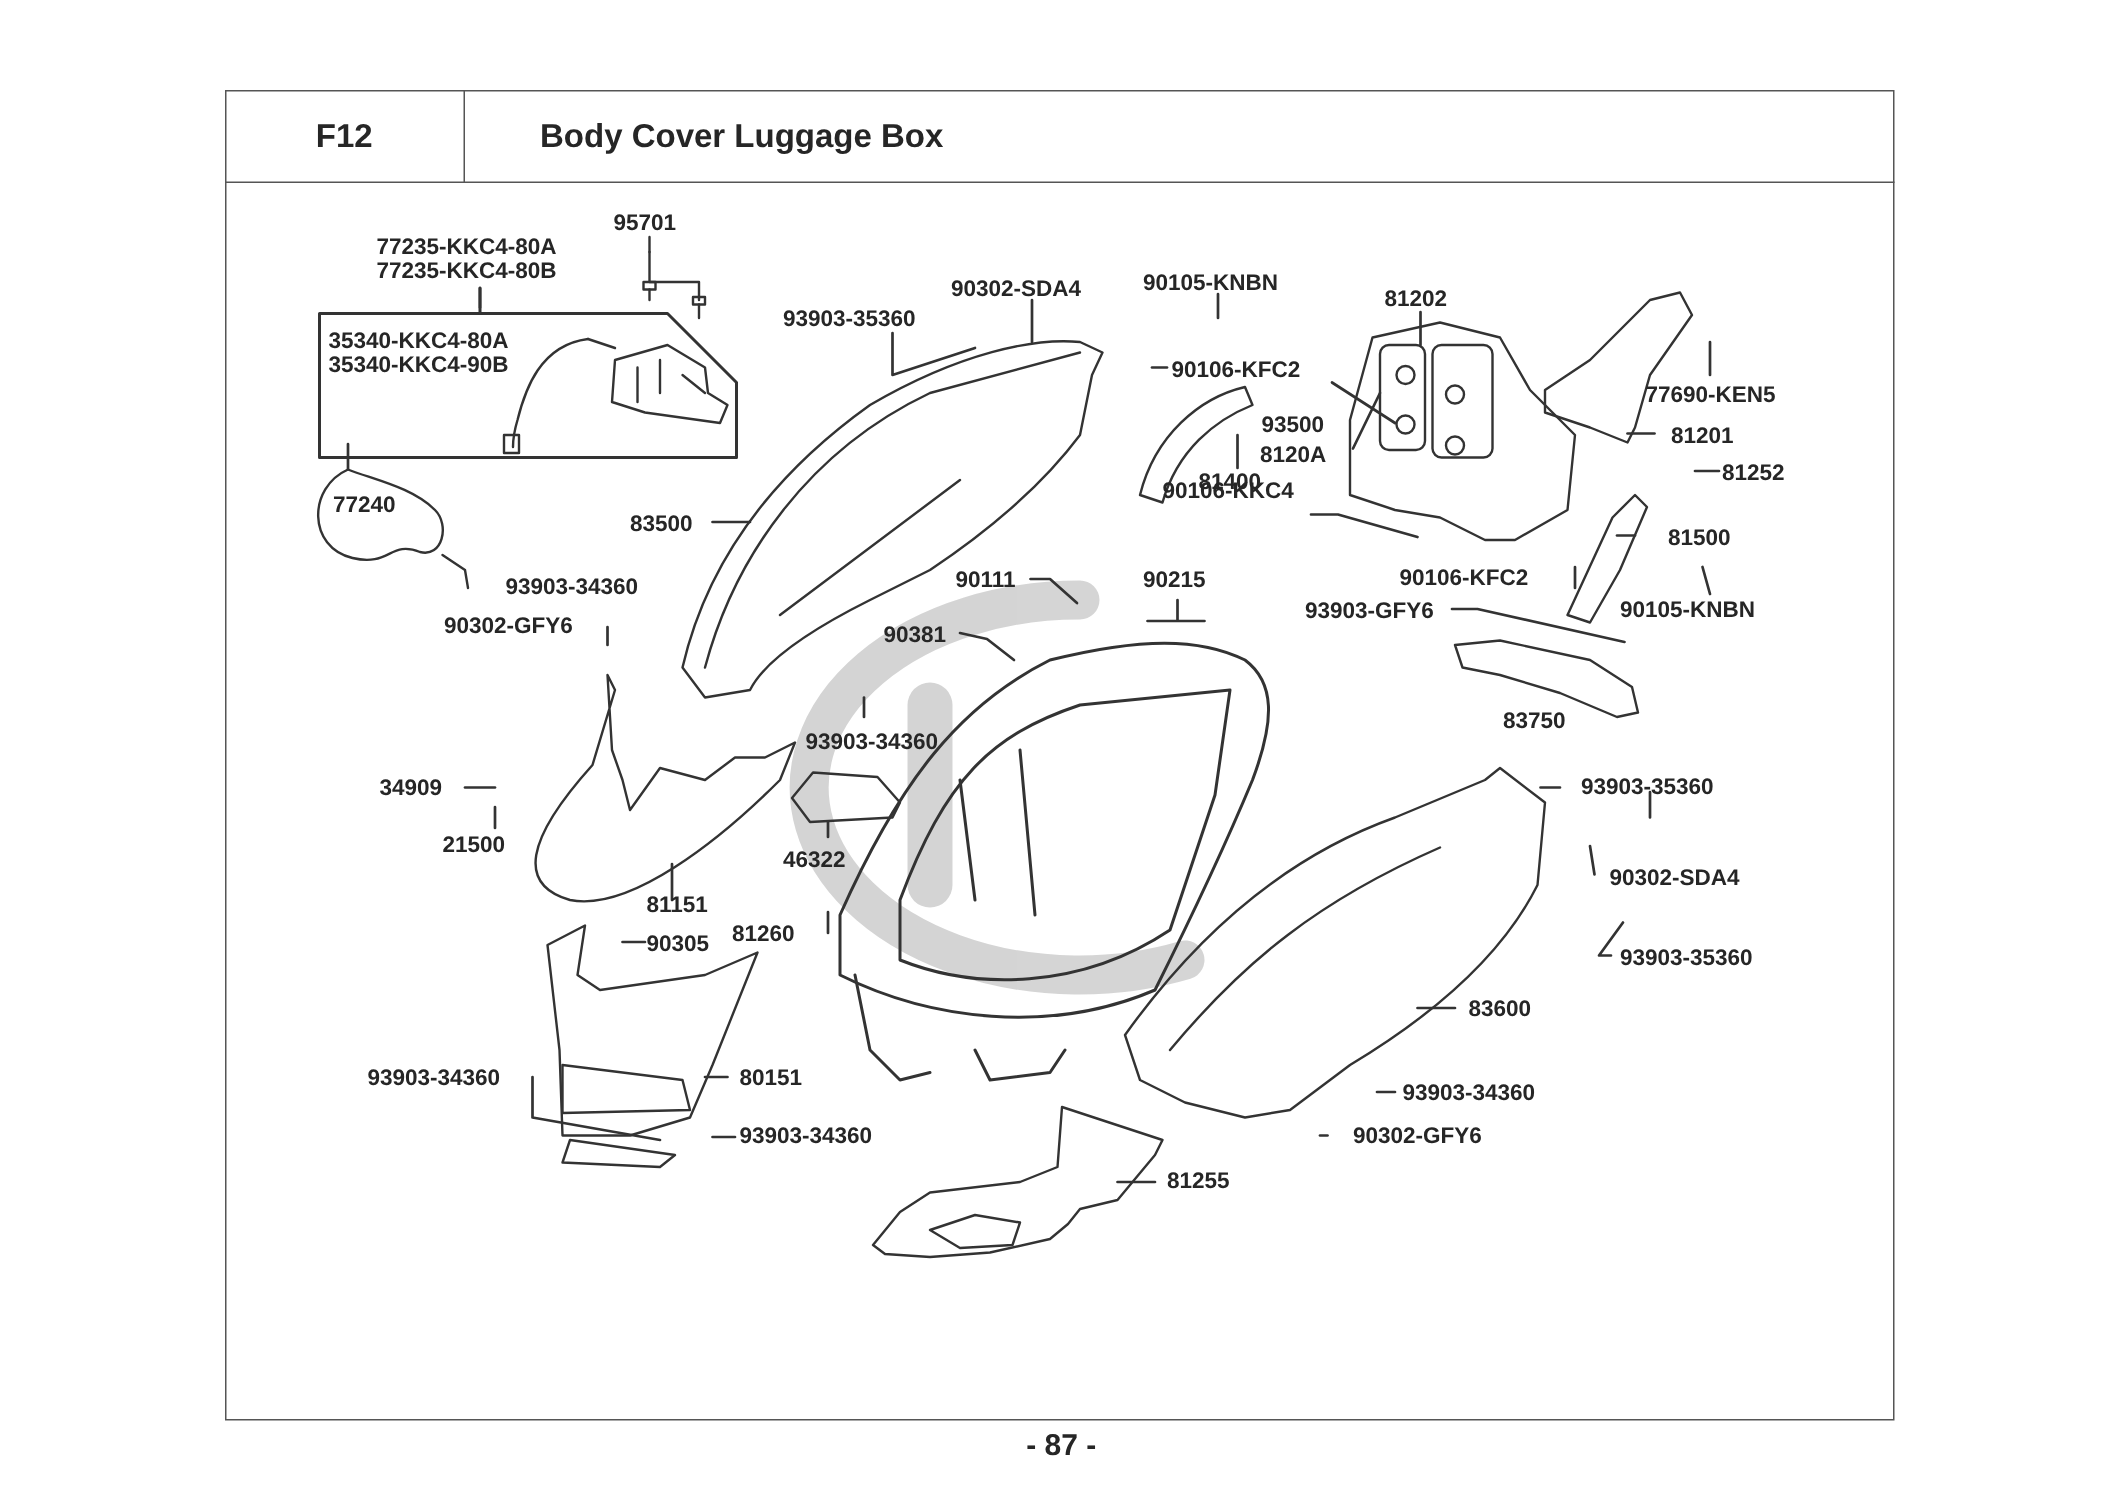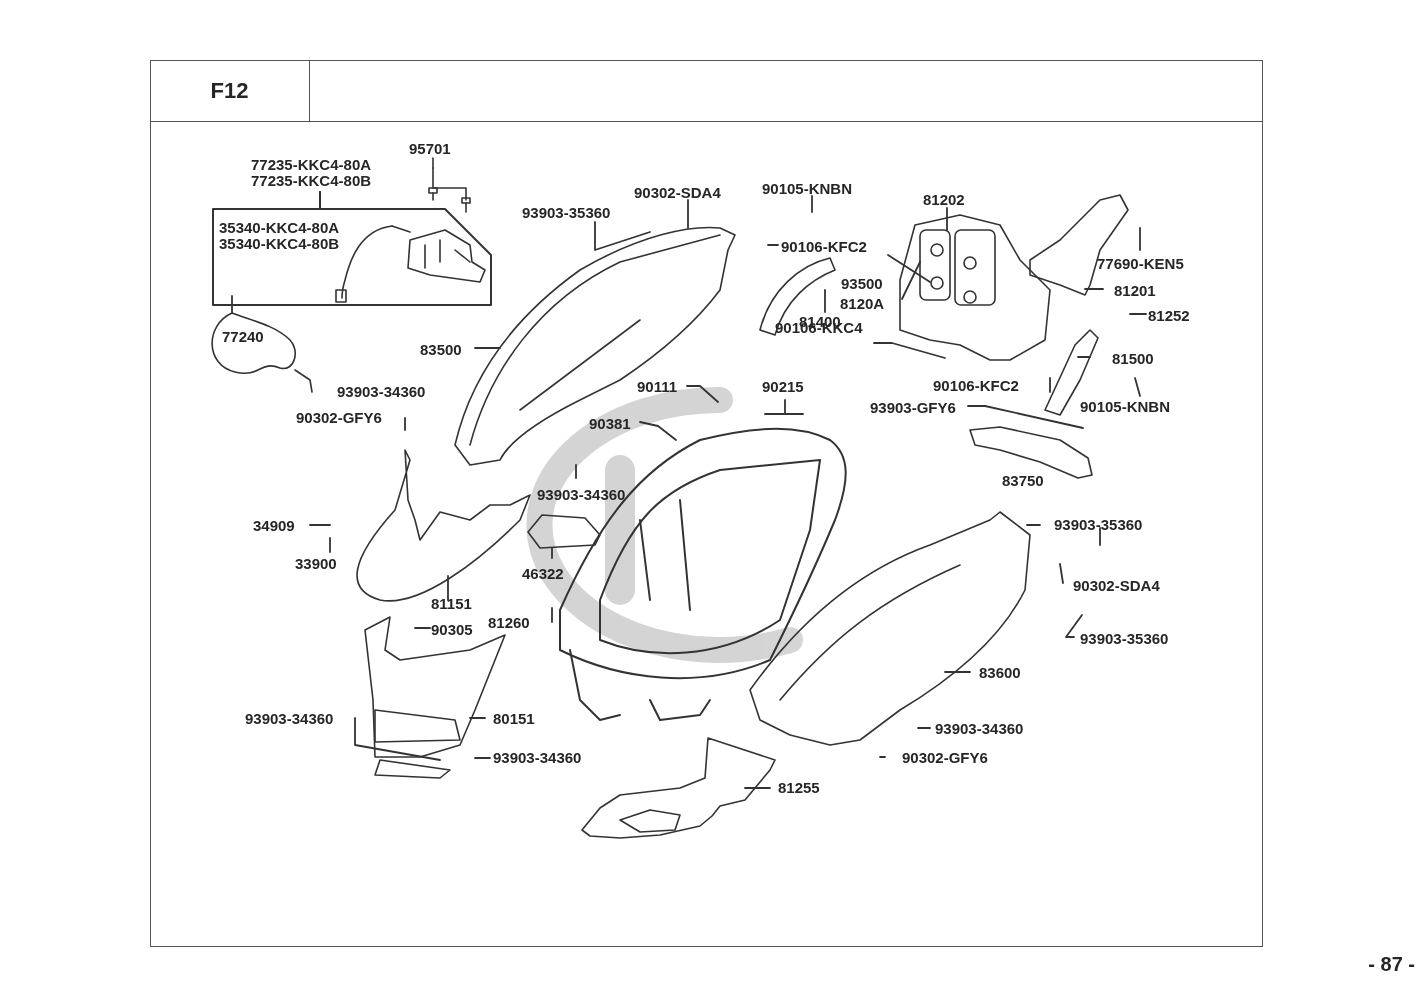--- a/index.html
+++ b/index.html
@@ -8,31 +8,32 @@
   .frame { position:absolute; left:150px; top:60px; width:1113px; height:887px;
            border:1.5px solid #555; box-sizing:border-box; }
   .hdr-row { position:absolute; left:150px; top:60px; width:1113px; height:62px;padding-left:20px; }
   .hdr-code { position:absolute; left:0; top:0; width:160px; height:62px;
               border-right:1.5px solid #555; border-bottom:1.5px solid #555; box-sizing:border-box;
               display:flex; align-items:center; justify-content:center;
               font-weight:bold; font-size:22px; }
   .hdr-title { position:absolute; left:210px; top:0; height:62px; display:flex; align-items:center;
                font-weight:bold; font-size:22px; }
   .hdr-line { position:absolute; left:160px; top:61px; width:953px; height:0; border-top:1.5px solid #555; }
-  .page-num { position:absolute; left:0; width:1415px; top:953px; text-align:right;
+  .page-num { position:absolute; left:0; width:1415px; top:953px; text-align:center;
               font-weight:bold; font-size:20px; }
   svg.art { position:absolute; left:0; top:0; }
   .lbl { position:absolute; font-weight:bold; font-size:15px; white-space:nowrap; color:#262626; line-height:16px; }
 </style>
 </head>
 <body>
 
 <div class="frame"></div>
 <div class="hdr-row">
   <div class="hdr-code">F12</div>
+  <div class="hdr-title">Body Cover  Luggage Box</div>
   <div class="hdr-line"></div>
 </div>
 
 <svg class="art" width="1415" height="1000" viewBox="0 0 1415 1000" fill="none" stroke="#333" stroke-width="1.6" stroke-linejoin="round" stroke-linecap="round">
 
   <g stroke="#d0d0d0" stroke-width="26" opacity="0.9">
     <path d="M 720 400 A 180 125 0 1 0 790 640"></path>
     <path d="M 620 470 L 620 590" stroke-width="30"></path>
   </g>
 
@@ -156,21 +157,21 @@
     <path d="M 745 788 L 770 788"></path>
     <path d="M 415 628 L 430 628"></path>
     <path d="M 552 558 L 552 548"></path>
   </g>
 </svg>
 
 <div class="lbl" style="left:409px;top:141px">95701</div>
 <div class="lbl" style="left:251px;top:157px">77235-KKC4-80A</div>
 <div class="lbl" style="left:251px;top:173px">77235-KKC4-80B</div>
 <div class="lbl" style="left:219px;top:220px">35340-KKC4-80A</div>
-<div class="lbl" style="left:219px;top:236px">35340-KKC4-80B</div>
+<div class="lbl" style="left:219px;top:236px">35340-KKC4-90B</div>
 <div class="lbl" style="left:522px;top:205px">93903-35360</div>
 <div class="lbl" style="left:634px;top:185px">90302-SDA4</div>
 <div class="lbl" style="left:762px;top:181px">90105-KNBN</div>
 <div class="lbl" style="left:781px;top:239px">90106-KFC2</div>
 <div class="lbl" style="left:923px;top:192px">81202</div>
 <div class="lbl" style="left:1097px;top:256px">77690-KEN5</div>
 <div class="lbl" style="left:841px;top:276px">93500</div>
 <div class="lbl" style="left:840px;top:296px">8120A</div>
 <div class="lbl" style="left:1114px;top:283px">81201</div>
 <div class="lbl" style="left:799px;top:314px">81400</div>
@@ -183,21 +184,21 @@
 <div class="lbl" style="left:637px;top:379px">90111</div>
 <div class="lbl" style="left:762px;top:379px">90215</div>
 <div class="lbl" style="left:933px;top:378px">90106-KFC2</div>
 <div class="lbl" style="left:296px;top:410px">90302-GFY6</div>
 <div class="lbl" style="left:1080px;top:399px">90105-KNBN</div>
 <div class="lbl" style="left:589px;top:416px">90381</div>
 <div class="lbl" style="left:870px;top:400px">93903-GFY6</div>
 <div class="lbl" style="left:1002px;top:473px">83750</div>
 <div class="lbl" style="left:537px;top:487px">93903-34360</div>
 <div class="lbl" style="left:253px;top:518px">34909</div>
-<div class="lbl" style="left:295px;top:556px">33900</div>
+<div class="lbl" style="left:295px;top:556px">21500</div>
 <div class="lbl" style="left:522px;top:566px">46322</div>
 <div class="lbl" style="left:1054px;top:517px">93903-35360</div>
 <div class="lbl" style="left:1073px;top:578px">90302-SDA4</div>
 <div class="lbl" style="left:431px;top:596px">81151</div>
 <div class="lbl" style="left:488px;top:615px">81260</div>
 <div class="lbl" style="left:431px;top:622px">90305</div>
 <div class="lbl" style="left:1080px;top:631px">93903-35360</div>
 <div class="lbl" style="left:979px;top:665px">83600</div>
 <div class="lbl" style="left:493px;top:711px">80151</div>
 <div class="lbl" style="left:245px;top:711px">93903-34360</div>

